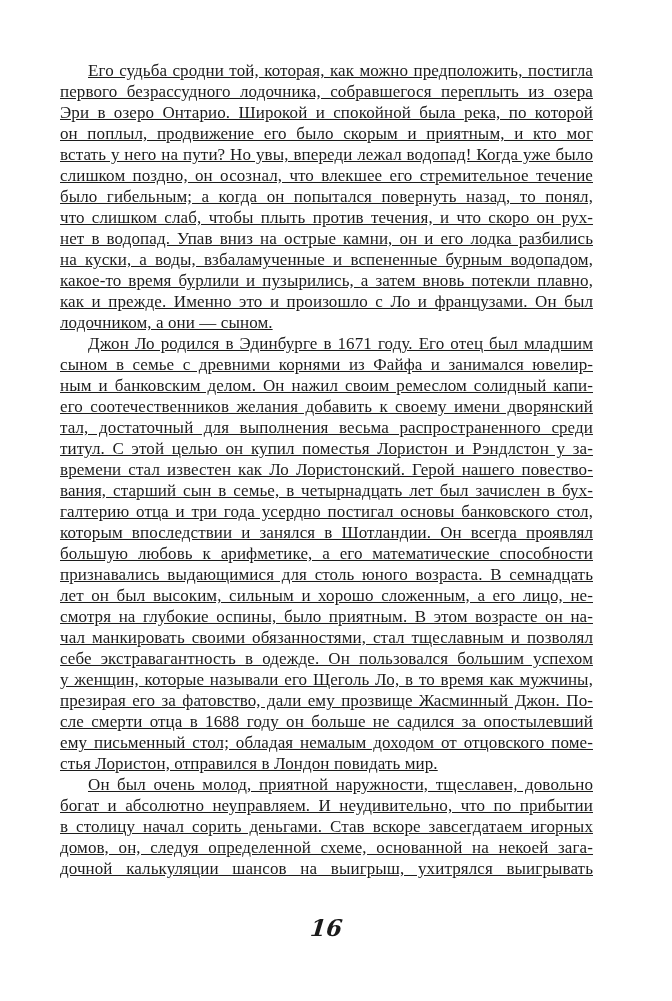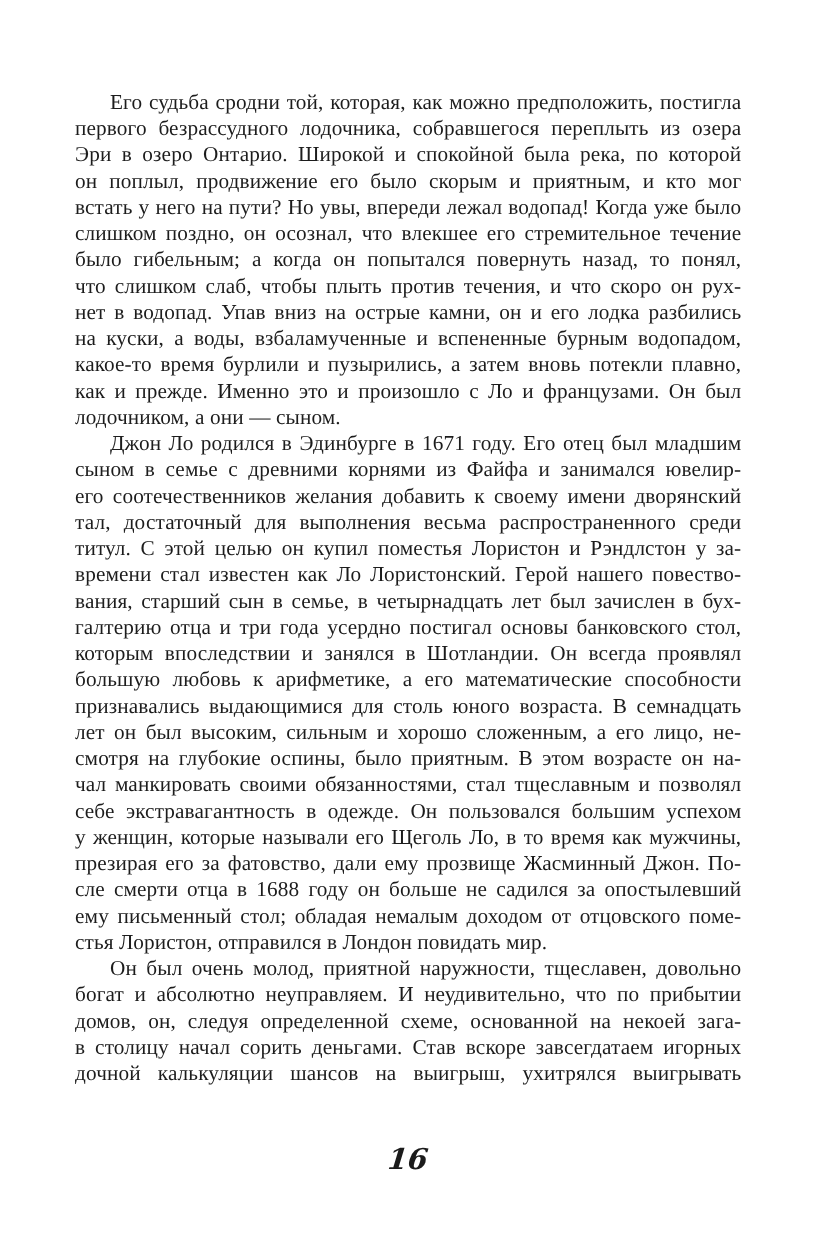--- a/index.html
+++ b/index.html
@@ -8,22 +8,23 @@
     width: 672px;
     height: 1001px;
     background: #ffffff;
     font-family: "Liberation Serif", "DejaVu Serif", serif;
     color: #1c1c1c;
     overflow: hidden;
   }
   .text-block {
     position: absolute;
     left: 60px;
-    top: 71px;
+    top: 60px;
     width: 533px;
+    text-decoration: underline;
   }
   .line {
     font-size: 17px;
     line-height: 21px;
     height: 21px;
     text-align: justify;
     text-align-last: justify;
     letter-spacing: 0.1px;
     white-space: nowrap;
   }
@@ -59,38 +60,39 @@
       <div class="line">слишком поздно, он осознал, что влекшее его стремительное течение</div>
       <div class="line">было гибельным; а когда он попытался повернуть назад, то понял,</div>
       <div class="line">что слишком слаб, чтобы плыть против течения, и что скоро он рух-</div>
       <div class="line">нет в водопад. Упав вниз на острые камни, он и его лодка разбились</div>
       <div class="line">на куски, а воды, взбаламученные и вспененные бурным водопадом,</div>
       <div class="line">какое-то время бурлили и пузырились, а затем вновь потекли плавно,</div>
       <div class="line">как и прежде. Именно это и произошло с Ло и французами. Он был</div>
       <div class="line para-end">лодочником, а они — сыном.</div>
       <div class="line first">Джон Ло родился в Эдинбурге в 1671 году. Его отец был младшим</div>
       <div class="line">сыном в семье с древними корнями из Файфа и занимался ювелир-</div>
+      <div class="line">ным и банковским делом. Он нажил своим ремеслом солидный капи-</div>
       <div class="line">его соотечественников желания добавить к своему имени дворянский</div>
       <div class="line">тал, достаточный для выполнения весьма распространенного среди</div>
       <div class="line">титул. С этой целью он купил поместья Лористон и Рэндлстон у за-</div>
       <div class="line">времени стал известен как Ло Лористонский. Герой нашего повество-</div>
       <div class="line">вания, старший сын в семье, в четырнадцать лет был зачислен в бух-</div>
       <div class="line">галтерию отца и три года усердно постигал основы банковского стол,</div>
       <div class="line">которым впоследствии и занялся в Шотландии. Он всегда проявлял</div>
       <div class="line">большую любовь к арифметике, а его математические способности</div>
       <div class="line">признавались выдающимися для столь юного возраста. В семнадцать</div>
       <div class="line">лет он был высоким, сильным и хорошо сложенным, а его лицо, не-</div>
       <div class="line">смотря на глубокие оспины, было приятным. В этом возрасте он на-</div>
       <div class="line">чал манкировать своими обязанностями, стал тщеславным и позволял</div>
       <div class="line">себе экстравагантность в одежде. Он пользовался большим успехом</div>
       <div class="line">у женщин, которые называли его Щеголь Ло, в то время как мужчины,</div>
       <div class="line">презирая его за фатовство, дали ему прозвище Жасминный Джон. По-</div>
       <div class="line">сле смерти отца в 1688 году он больше не садился за опостылевший</div>
       <div class="line">ему письменный стол; обладая немалым доходом от отцовского поме-</div>
       <div class="line para-end">стья Лористон, отправился в Лондон повидать мир.</div>
       <div class="line first">Он был очень молод, приятной наружности, тщеславен, довольно</div>
       <div class="line">богат и абсолютно неуправляем. И неудивительно, что по прибытии</div>
+      <div class="line">в столицу начал сорить деньгами. Став вскоре завсегдатаем игорных</div>
       <div class="line">домов, он, следуя определенной схеме, основанной на некоей зага-</div>
-      <div class="line">в столицу начал сорить деньгами. Став вскоре завсегдатаем игорных</div>
       <div class="line">дочной калькуляции шансов на выигрыш, ухитрялся выигрывать</div>
     </div>
   <div class="page-number">16</div>
 </div>
 
 </body></html>

